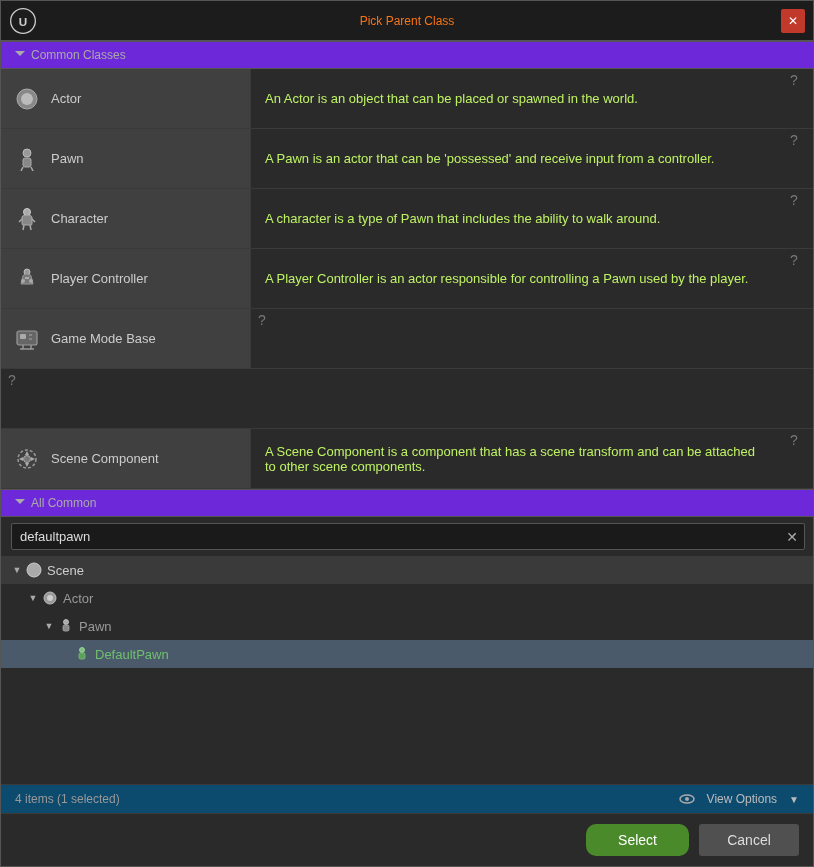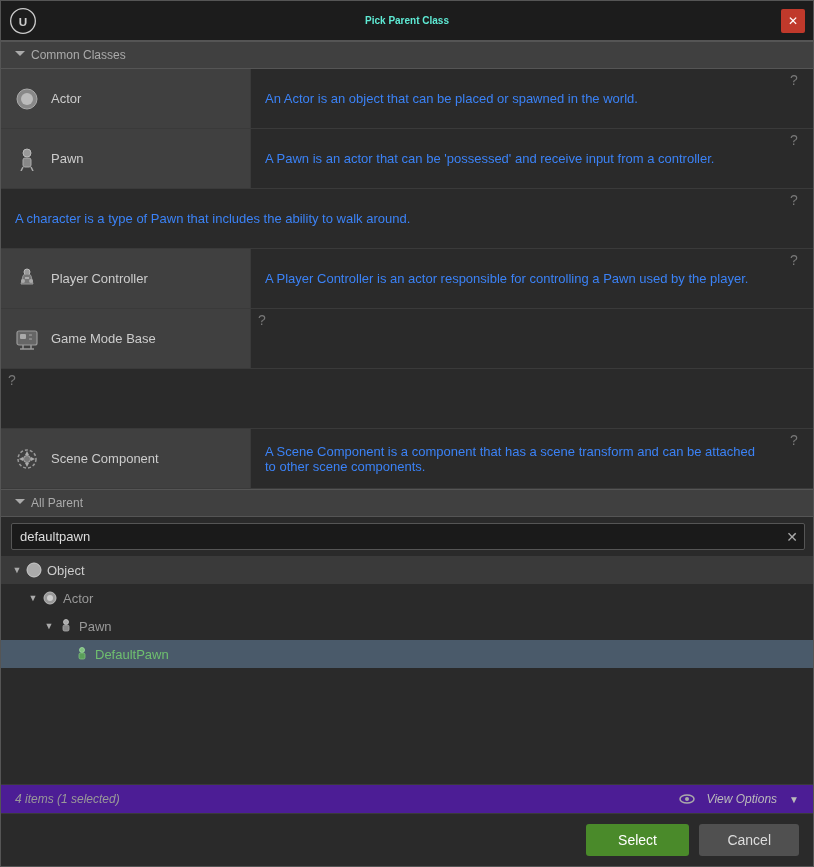--- a/index.html
+++ b/index.html
@@ -39,41 +39,41 @@
       height: 28px;
       display: flex;
       align-items: center;
       justify-content: center;
     }
     .ue-logo {
       width: 26px;
       height: 26px;
     }
     .title-bar-title {
-      color: #5eead4;
-      font-size: 10px;
-      font-weight: 700;
+      color: #f97316;
+      font-size: 12px;
+      font-weight: 400;
     }
     .close-btn {
       position: absolute;
       right: 8px;
       width: 24px;
       height: 24px;
       background: #c0392b;
       border: none;
       color: white;
       cursor: pointer;
       font-size: 12px;
       display: flex;
       align-items: center;
       justify-content: center;
       border-radius: 2px;
     }
     .section-header {
-      background: #404040;
+      background: #6d28d9;
       padding: 6px 14px;
       font-size: 12px;
       color: #aaa;
       display: flex;
       align-items: center;
       gap: 6px;
       border-bottom: 1px solid #555;
       border-top: 1px solid #555;
     }
     .triangle {
@@ -118,21 +118,21 @@
       height: 28px;
       display: flex;
       align-items: center;
       justify-content: center;
       flex-shrink: 0;
     }
     .class-desc {
       flex: 1;
       padding: 10px 14px;
       font-size: 13px;
-      color: #3b82f6;
+      color: #bef264;
       display: flex;
       align-items: center;
     }
     .help-icon {
       width: 22px;
       height: 22px;
       display: flex;
       align-items: center;
       justify-content: center;
       color: #777;
@@ -225,25 +225,24 @@
       color: #6fbf6f;
     }
     .tree-label.dim {
       color: #999;
     }
     .status-bar {
       display: flex;
       align-items: center;
       justify-content: space-between;
       padding: 6px 14px;
-      background: #4c1d95;
+      background: #0c4a6e;
       border-top: 1px solid #3a3a3a;
       font-size: 12px;
       color: #999;
-      font-style: italic;
     }
     .view-options {
       display: flex;
       align-items: center;
       gap: 12px;
       cursor: pointer;
       color: #bbb;
     }
     .footer {
       display: flex;
@@ -254,34 +253,33 @@
       border-top: 1px solid #3a3a3a;
       gap: 10px;
     }
     .btn-select {
       background: #4a8a2a;
       color: white;
       border: none;
       padding: 8px 32px;
       font-size: 14px;
       cursor: pointer;
-      border-radius: 3px;
+      border-radius: 10px;
       font-weight: 500;
       min-width: 100px;
     }
     .btn-cancel {
       background: #505050;
       color: #ddd;
       border: none;
       padding: 8px 28px;
       font-size: 14px;
       cursor: pointer;
       border-radius: 3px;
       min-width: 100px;
-      text-align: right;
     }
   </style>
 </head>
 <body>
 
 <div class="dialog">
 
   <div class="title-bar">
     <div class="title-bar-logo">
       <svg class="ue-logo" viewBox="0 0 40 40" fill="none" xmlns="http://www.w3.org/2000/svg">
@@ -327,20 +325,33 @@
         </div>
         <span>Pawn</span>
       </button>
       <div class="class-desc">
         <span>A Pawn is an actor that can be 'possessed' and receive input from a controller.</span>
       </div>
       <div class="help-icon">?</div>
     </div>
 
     <div class="class-row">
+      <button class="class-btn">
+        <div class="class-icon">
+          <svg width="24" height="24" viewBox="0 0 24 24">
+            <circle cx="12" cy="5" r="3.5" fill="#aaa" stroke="#ccc" stroke-width="1"></circle>
+            <path d="M7 10 Q7 8 12 8 Q17 8 17 10 L17 17 Q17 18 16 18 L8 18 Q7 18 7 17 Z" fill="#888" stroke="#aaa" stroke-width="1"></path>
+            <line x1="9" y1="18" x2="8" y2="23" stroke="#aaa" stroke-width="1.5"></line>
+            <line x1="15" y1="18" x2="16" y2="23" stroke="#aaa" stroke-width="1.5"></line>
+            <line x1="7" y1="12" x2="4" y2="15" stroke="#aaa" stroke-width="1.5"></line>
+            <line x1="17" y1="12" x2="20" y2="15" stroke="#aaa" stroke-width="1.5"></line>
+          </svg>
+        </div>
+        <span>Character</span>
+      </button>
       <div class="class-desc">
         <span>A character is a type of Pawn that includes the ability to walk around.</span>
       </div>
       <div class="help-icon">?</div>
     </div>
 
     <div class="class-row">
       <button class="class-btn">
         <div class="class-icon">
           <svg width="24" height="24" viewBox="0 0 24 24">
@@ -398,39 +409,39 @@
       <div class="class-desc">
         <span>A Scene Component is a component that has a scene transform and can be attached to other scene components.</span>
       </div>
       <div class="help-icon">?</div>
     </div>
   </div>
 
   <div class="all-classes-section">
     <div class="section-header">
       <span class="triangle down"></span>
-      <span>All Parent</span>
+      <span>All Common</span>
     </div>
 
     <div class="search-bar">
       <input class="search-input" type="text" value="defaultpawn" placeholder="Search..." style="">
       <button class="search-clear">✕</button>
     </div>
 
     <div class="tree-area">
 
       <div class="tree-row root-row">
         <span class="tree-indent" style="width:0px"></span>
         <span class="expand-arrow">▼</span>
         <span class="tree-icon">
           <svg width="16" height="16" viewBox="0 0 16 16">
             <circle cx="8" cy="8" r="7" fill="#aaa" stroke="#ccc" stroke-width="1"></circle>
           </svg>
         </span>
-        <span class="tree-label">Object</span>
+        <span class="tree-label">Scene</span>
       </div>
 
       <div class="tree-row">
         <span class="tree-indent" style="width:16px"></span>
         <span class="expand-arrow">▼</span>
         <span class="tree-icon">
           <svg width="16" height="16" viewBox="0 0 16 16">
             <circle cx="8" cy="8" r="6" fill="#999" stroke="#bbb" stroke-width="1"></circle>
             <circle cx="8" cy="8" r="3" fill="#ccc"></circle>
           </svg>

